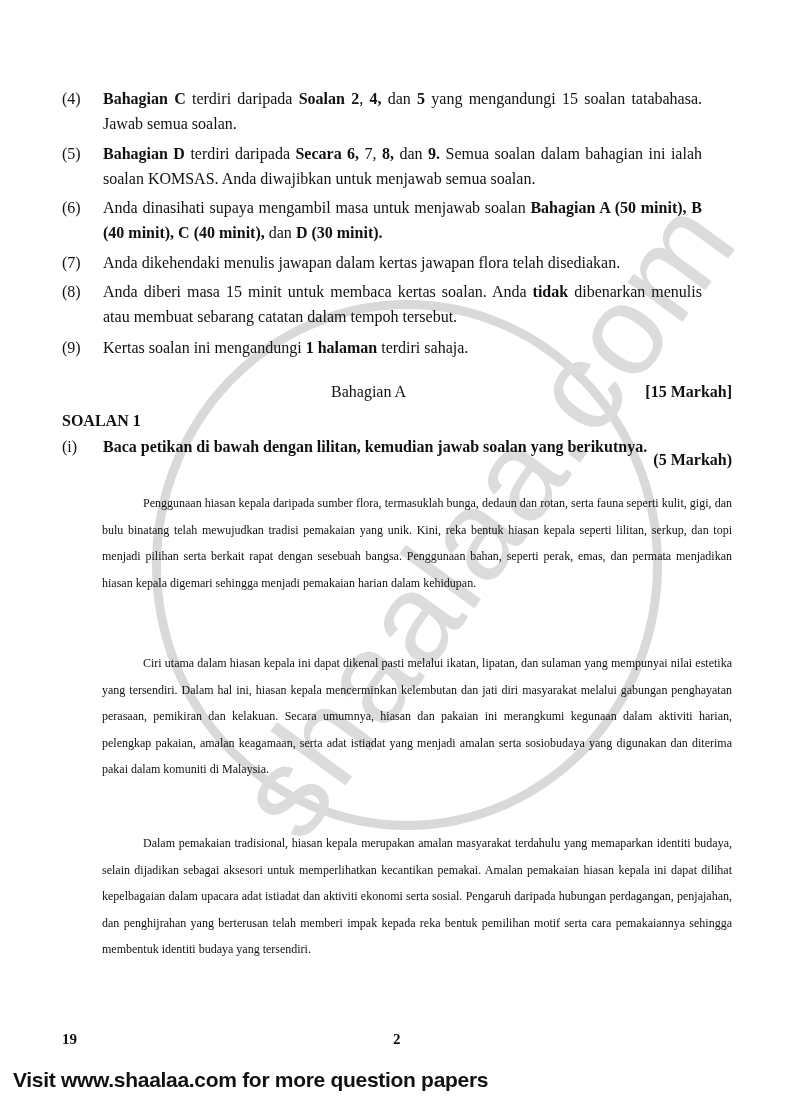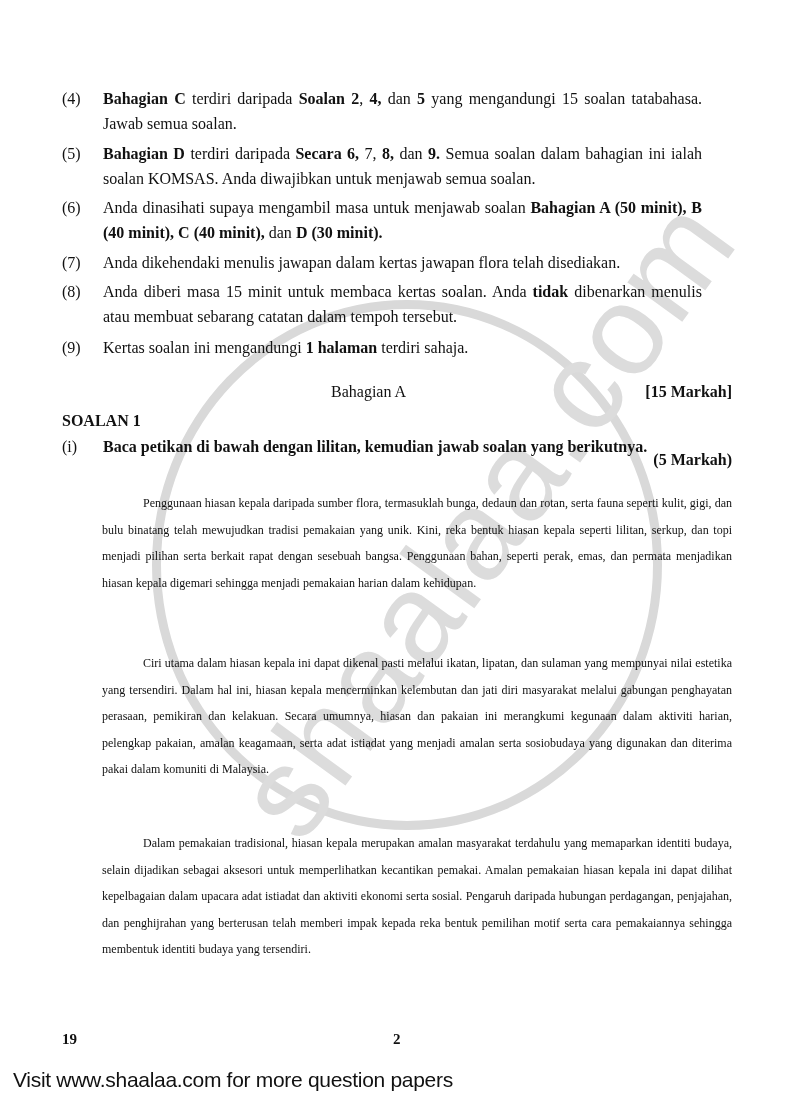--- a/index.html
+++ b/index.html
@@ -33,21 +33,21 @@
   .instruction .num { position: absolute; left: 0; }
   .instruction .txt { margin-left: 41px; font-weight: bold; }
   .marks-right { position: absolute; top: 451px; right: 68px; font-size: 16px; font-weight: bold; }
   .passage { position: absolute; left: 102px; width: 630px; font-size: 12px; line-height: 26.5px; text-align: justify; }
   .passage p { margin: 0; text-indent: 41px; }
   .footer-left { position: absolute; top: 1031px; left: 62px; font-size: 15px; font-weight: bold; }
   .footer-center { position: absolute; top: 1031px; left: 393px; font-size: 15px; font-weight: bold; }
   .banner {
     position: absolute; top: 1068px; left: 13px;
     font-family: "Liberation Sans", "DejaVu Sans", sans-serif;
-    font-size: 21px; color: #111111; letter-spacing: -0.3px;
+    font-size: 21px; color: #111111; letter-spacing: -0.3px; font-weight: bold;
   }
 </style>
 </head>
 <body>
 
 <div class="page">
 
   <div class="watermark"></div>
   <div class="watermark-text">shaalaa.com</div>
 

